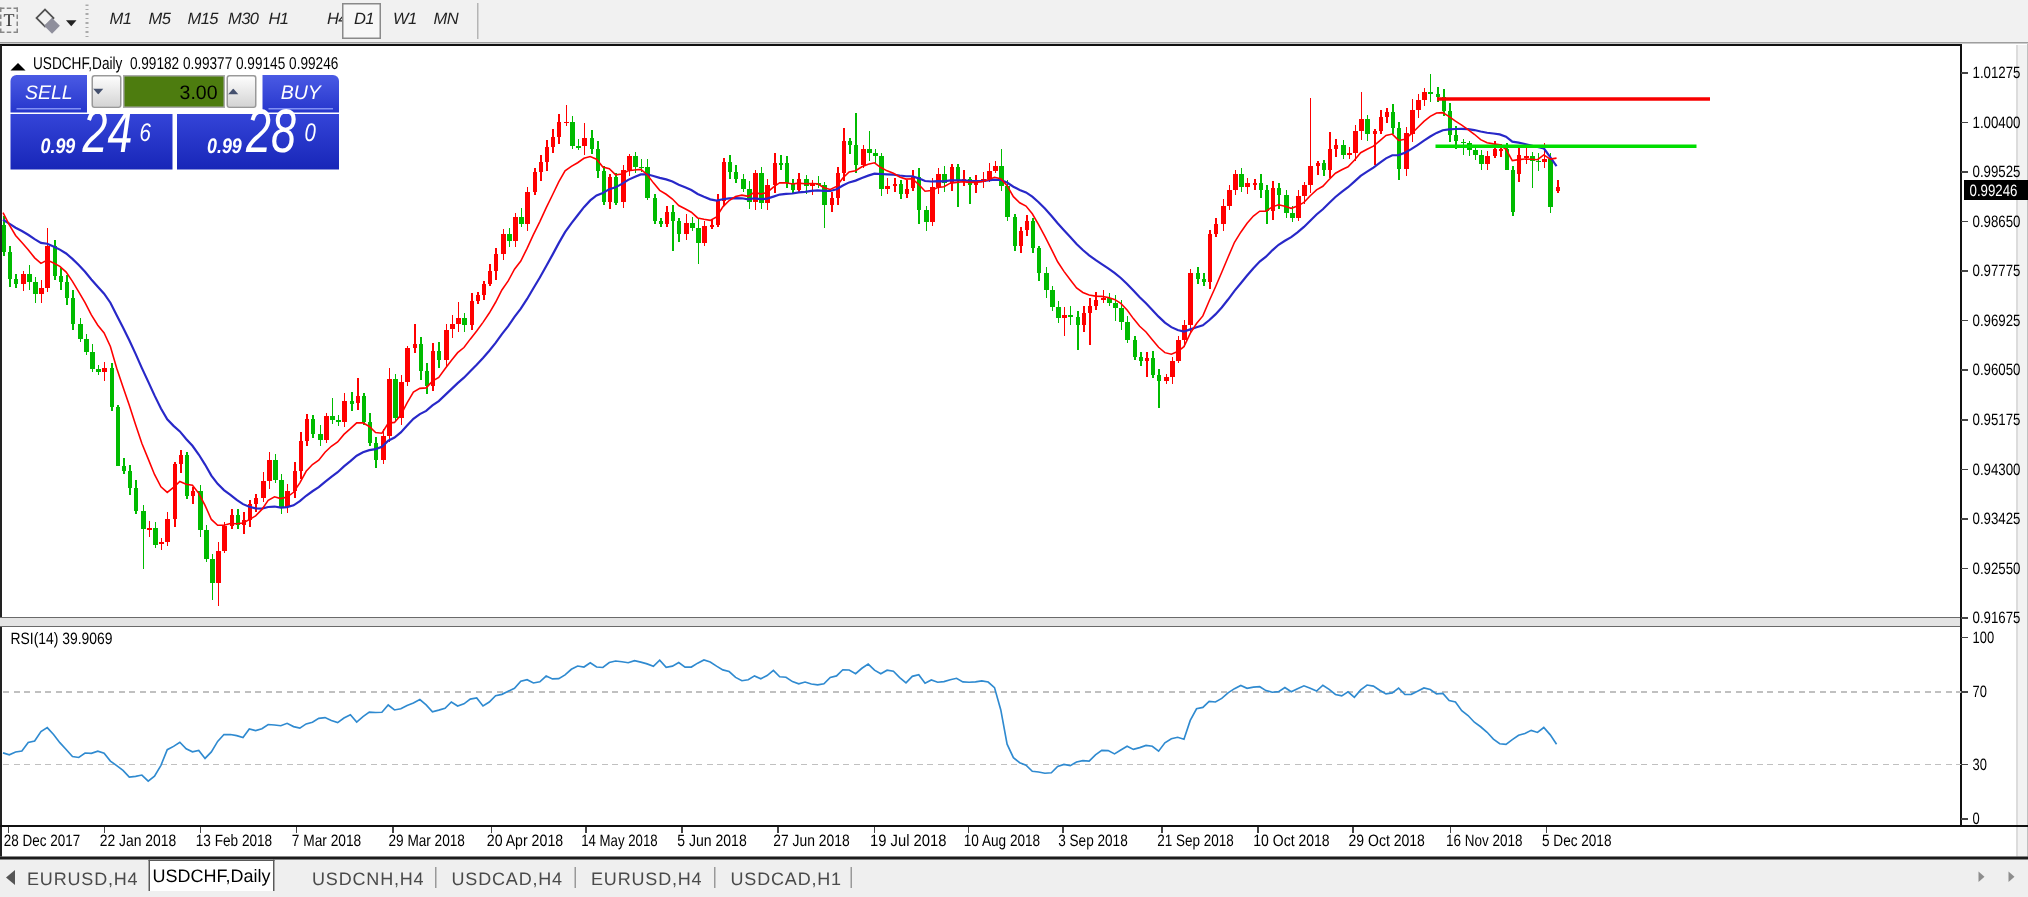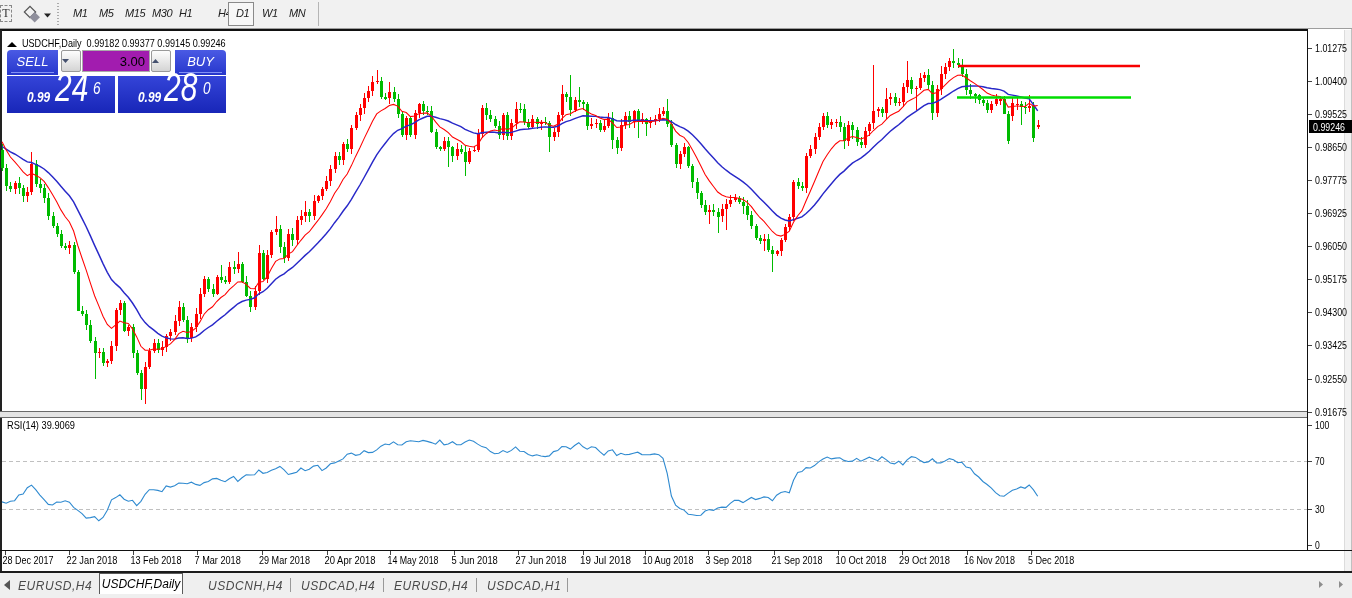--- a/index.html
+++ b/index.html
@@ -25,29 +25,29 @@
     background:linear-gradient(#4a5ae4,#2636cc);font-size:13px;text-align:center;line-height:24px;}
   #buybtn{left:175px;top:50px;width:51px;height:25px;border-radius:0 4px 0 0;
     background:linear-gradient(#4a5ae4,#2636cc);font-size:13px;text-align:center;line-height:24px;}
   #bigL{left:7px;top:76px;width:108px;height:37px;background:linear-gradient(#3444d8,#1826b8);}
   #bigR{left:118px;top:76px;width:108px;height:37px;background:linear-gradient(#3444d8,#1826b8);}
   .spin{position:absolute;top:50px;width:20px;height:22px;box-sizing:border-box;
     background:linear-gradient(#fdfdfd,#d4d4d4);border:1px solid #999;border-radius:2px;
     text-align:center;}
   .spin svg{margin-top:8px;}
   #lots{position:absolute;left:82px;top:50px;width:68px;height:22px;box-sizing:border-box;
-    background:#a21caf;border:1px solid #aaa;font-size:13px;color:#000;
+    background:#4d7c0f;border:1px solid #aaa;font-size:13px;color:#000;
     text-align:right;line-height:21px;padding-right:4px;}
   .p99{position:absolute;bottom:8px;font-size:14px;font-weight:bold;
     transform:scaleX(0.85);transform-origin:left bottom;}
   .pbig{position:absolute;bottom:2px;font-size:41px;transform:scaleX(0.73);
     transform-origin:left bottom;}
   .psup{position:absolute;font-size:17px;transform:scaleX(0.8);}
   #tabbar{position:absolute;left:0;top:571px;width:1352px;height:27px;
-    background:#efefef;border-top:2px solid #1c1c1c;box-sizing:border-box;font-style:italic;}
+    background:#efefef;border-top:2px solid #1c1c1c;box-sizing:border-box;}
   .tab{position:absolute;top:6px;font-size:12px;color:#4a4a4a;letter-spacing:0.55px;}
   .tsep{position:absolute;top:5px;width:1px;height:14px;background:#999;}
   #activetab{position:absolute;left:99px;top:0px;width:84px;height:21px;
     background:#fff;border:1px solid #5a5a5a;border-bottom:none;box-sizing:border-box;
     font-size:12px;color:#000;text-align:center;line-height:21px;}
   svg{position:absolute;left:0;top:0;}
 </style>
 </head>
 <body>
 <svg id="chart" width="1352" height="598" shape-rendering="crispEdges">

